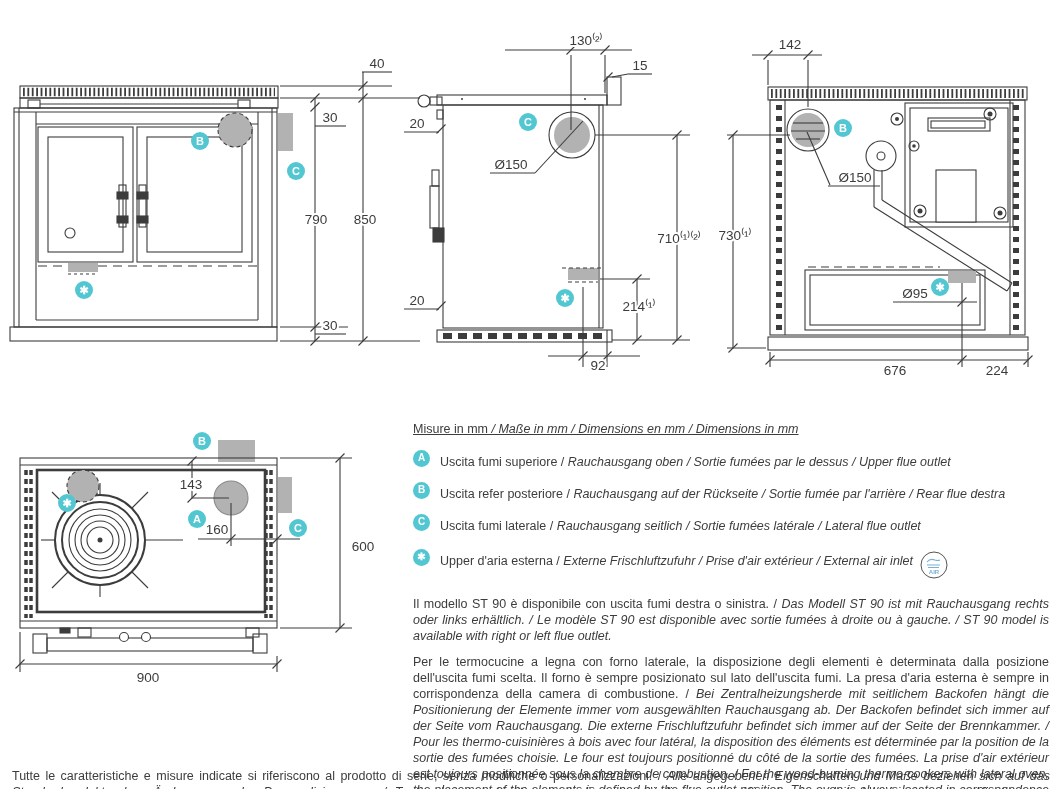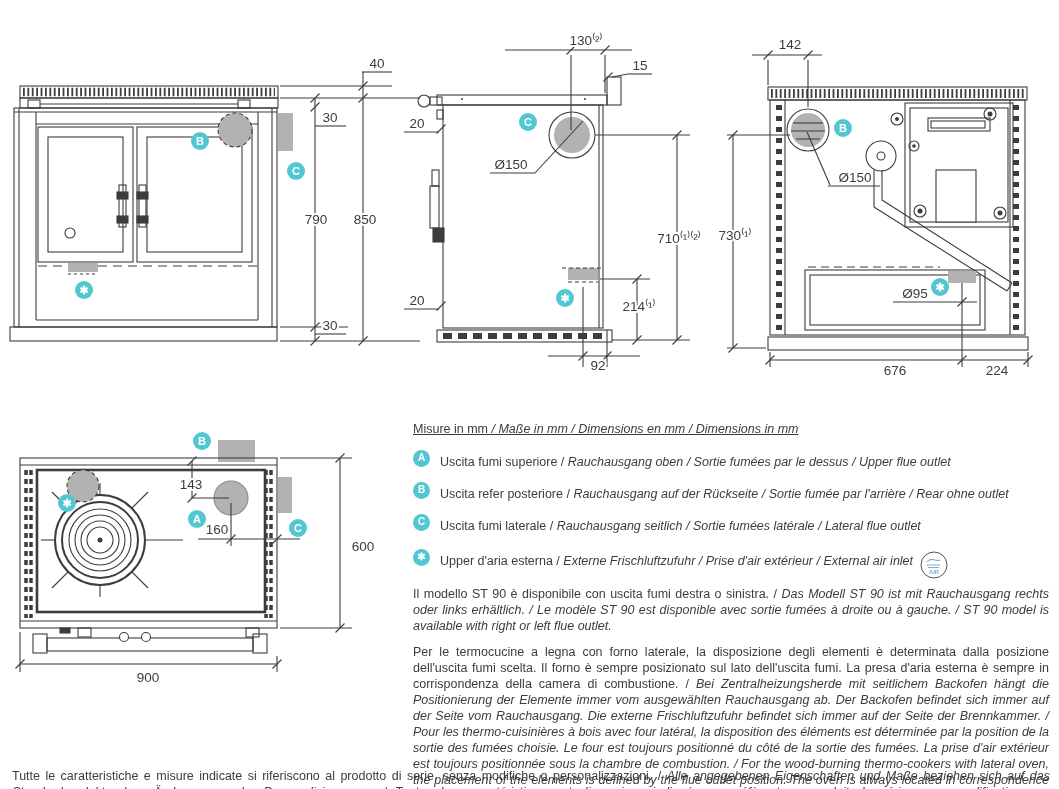--- a/index.html
+++ b/index.html
@@ -12,21 +12,21 @@
   .lines{stroke:#3c3c3c;fill:none;stroke-width:1.1;}
   .info-col{position:absolute;left:413px;top:421px;width:636px;font-size:12.5px;line-height:16px;}
   .it{font-style:italic;}
   .units-line{margin-bottom:9px;text-decoration:underline;}
   .legend-row{display:flex;align-items:center;margin-bottom:8px;}
   .badge{flex:0 0 auto;width:17px;height:17px;border-radius:50%;background:#53c7d1;color:#fff;
          font-size:10px;font-weight:bold;display:flex;align-items:center;justify-content:center;
          margin-right:10px;}
   .legend-text{white-space:nowrap;margin-top:8px;}
   .para{text-align:justify;margin:0 0 10px 0;}
-  .para-model{margin-top:14px;}
+  .para-model{margin-top:24px;}
   .footer-note{position:absolute;left:12px;top:768px;width:1038px;font-size:12.5px;
                line-height:16px;text-align:justify;}
   .airbadge{margin-left:6px;position:relative;top:8px;}
 </style>
 </head>
 <body>
 
 <div class="canvas">
 
   <svg style="left:0;top:55px" width="430" height="300" viewBox="0 55 430 300">
@@ -328,21 +328,21 @@
     <div class="units-line">
       <span>Misure in mm</span><span class="it"> / Maße in mm / Dimensions en mm / Dimensions in mm</span>
     </div>
 
     <div class="legend-row">
       <span class="badge">A</span>
       <span class="legend-text"><span>Uscita fumi superiore / </span><span class="it">Rauchausgang oben  / Sortie fumées par le dessus / Upper flue outlet</span></span>
     </div>
     <div class="legend-row">
       <span class="badge">B</span>
-      <span class="legend-text"><span>Uscita refer posteriore / </span><span class="it">Rauchausgang auf der Rückseite / Sortie fumée par l'arrière / Rear ohne outlet</span></span>
+      <span class="legend-text"><span>Uscita refer posteriore / </span><span class="it">Rauchausgang auf der Rückseite / Sortie fumée par l'arrière / Rear flue destra</span></span>
     </div>
     <div class="legend-row">
       <span class="badge">C</span>
       <span class="legend-text"><span>Uscita fumi laterale / </span><span class="it">Rauchausgang seitlich  / Sortie fumées latérale / Lateral flue outlet</span></span>
     </div>
     <div class="legend-row">
       <span class="badge">✱</span>
       <span class="legend-text"><span>Upper d'aria esterna / </span><span class="it">Externe Frischluftzufuhr / Prise d'air extérieur / External air inlet</span></span>
       <svg class="airbadge" width="30" height="30" viewBox="0 0 30 30">
         <circle cx="15" cy="15" r="13" fill="#fff" stroke="#555" stroke-width="1"></circle>

